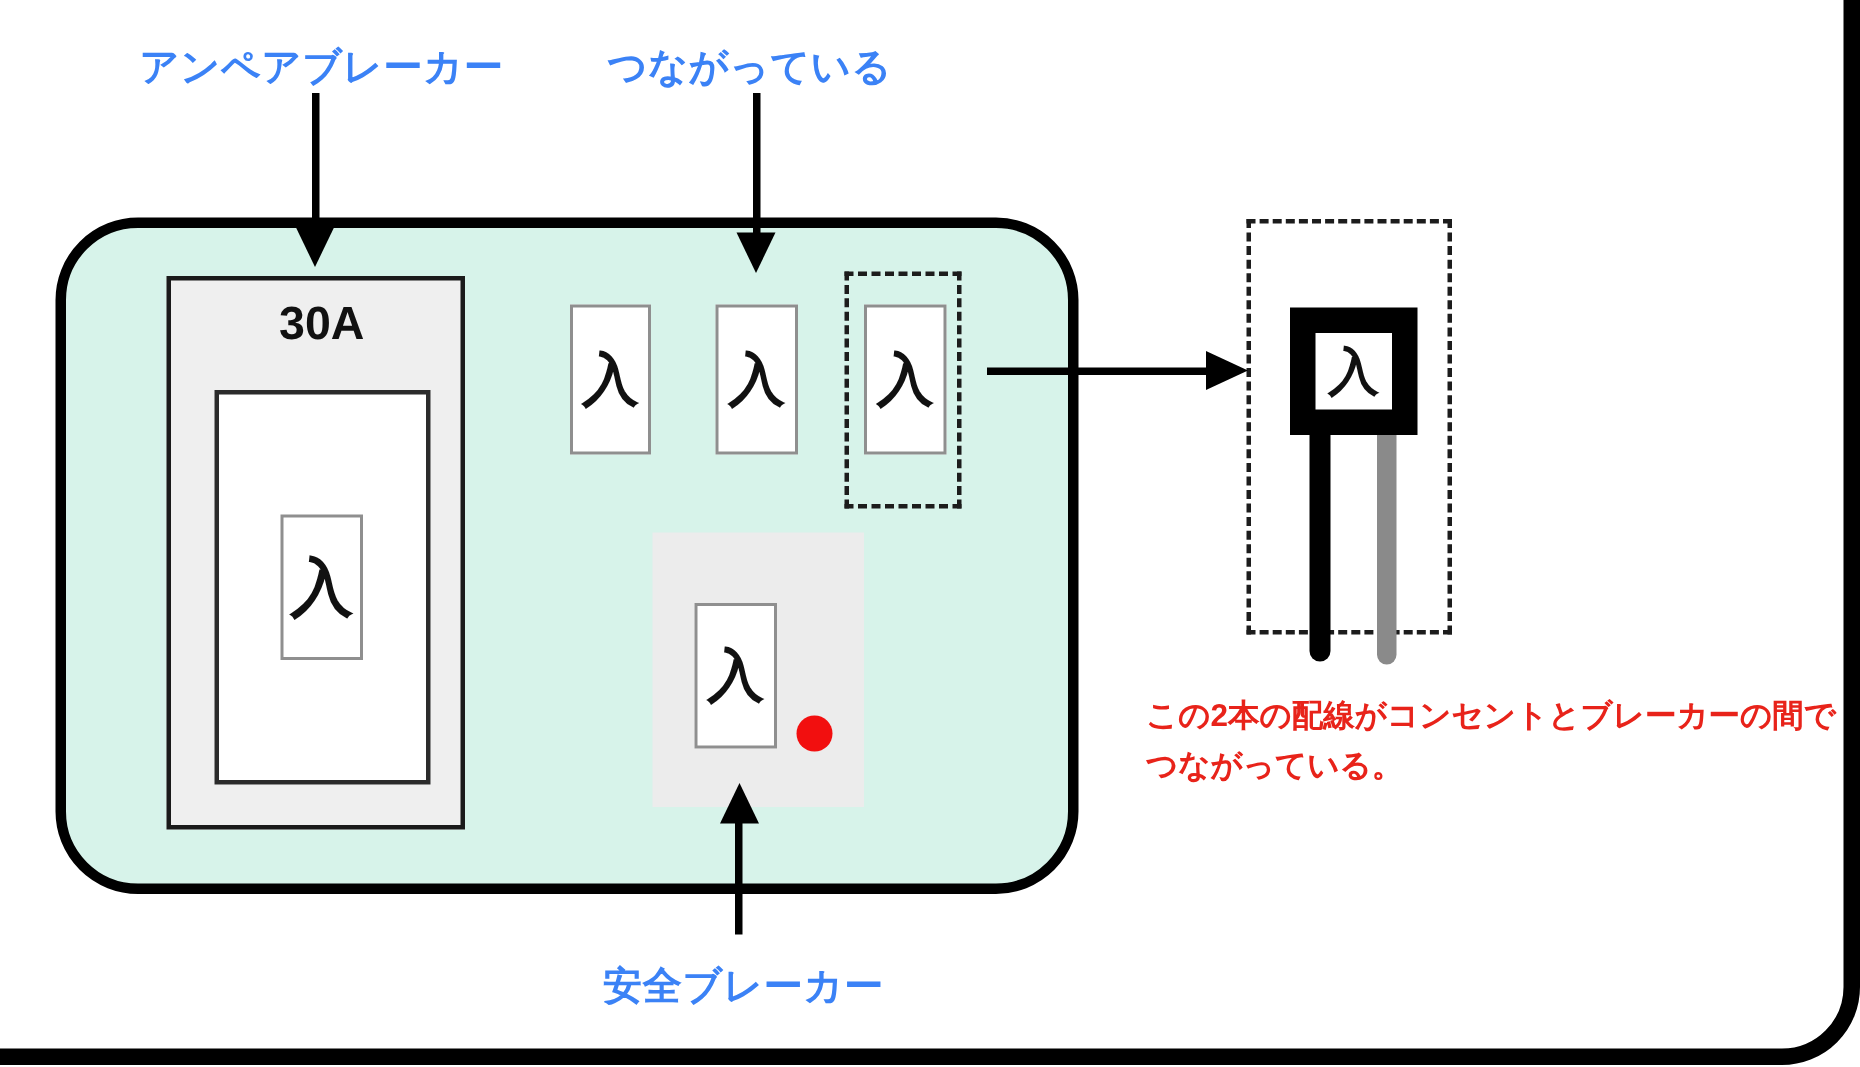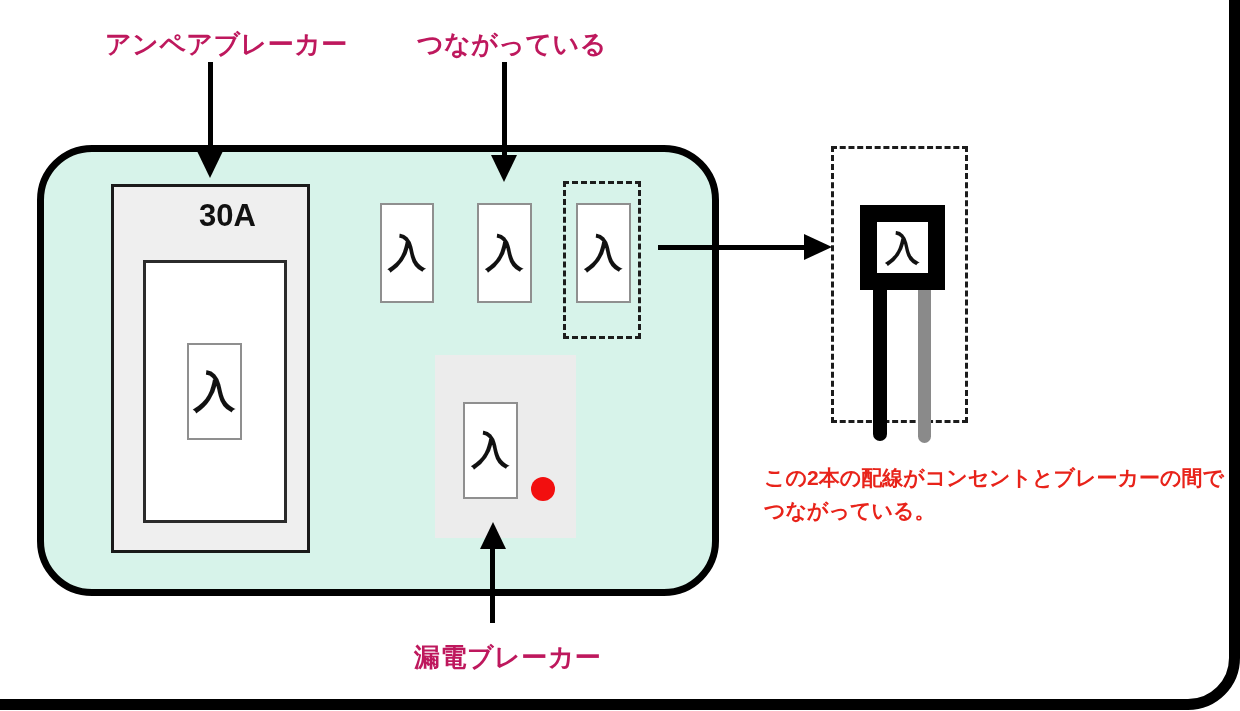--- a/index.html
+++ b/index.html
@@ -15,39 +15,38 @@
   body{font-family:"Liberation Sans","DejaVu Sans",sans-serif;}
   .stage{
     position:relative;width:1240px;height:711px;background:#fff;overflow:hidden;
   }
   
   .page-frame{
     position:absolute;left:-110px;top:-110px;width:1350px;height:820px;
     border:11px solid #000;border-radius:52px;background:transparent;
   }
   .toplabel{
-    position:absolute;font-size:26px;font-weight:bold;color:#be185d;white-space:nowrap;
+    position:absolute;font-size:26px;font-weight:bold;color:#3b82f6;white-space:nowrap;
     letter-spacing:0.5px;
-    margin-left:12px;
   }
   .caption{
     position:absolute;left:764px;top:461px;font-size:21px;font-weight:bold;
     color:var(--caption-red);line-height:33px;white-space:nowrap;
   }
   
   .panel{
     position:absolute;left:37px;top:145px;width:682px;height:451px;
     background:var(--panel-fill);border:7px solid #000;border-radius:55px;
   }
   .ampere-unit{
     position:absolute;left:111px;top:184px;width:199px;height:369px;
     background:var(--unit-fill);border:3px solid #1a1a1a;
   }
   .rating{
-    position:absolute;left:124px;top:198px;width:207px;text-align:center;
+    position:absolute;left:111px;top:198px;width:207px;text-align:center;
     font-size:31px;font-weight:bold;color:#111;
   }
   .ampere-inner{
     position:absolute;left:143px;top:260px;width:144px;height:263px;
     background:#fff;border:3px solid #2b2b2b;
   }
   .switch{
     position:absolute;background:#fff;border:2px solid #8f8f8f;
     display:flex;align-items:center;justify-content:center;
     font-weight:bold;color:#111;
@@ -97,21 +96,21 @@
     border-left:28px solid #000;
   }
 </style>
 </head>
 <body>
 
 <div class="stage">
 
   <div class="toplabel" style="left:93px;top:27px;">アンペアブレーカー</div>
   <div class="toplabel" style="left:405px;top:27px;">つながっている</div>
-  <div class="toplabel" style="left:402px;top:640px;">漏電ブレーカー</div>
+  <div class="toplabel" style="left:402px;top:640px;">安全ブレーカー</div>
 
   <div class="panel"></div>
 
   <div class="ampere-unit"></div>
   <div class="rating">30A</div>
   <div class="ampere-inner"></div>
   <div class="switch sw-ampere">
     <span>入</span>
   </div>
 

